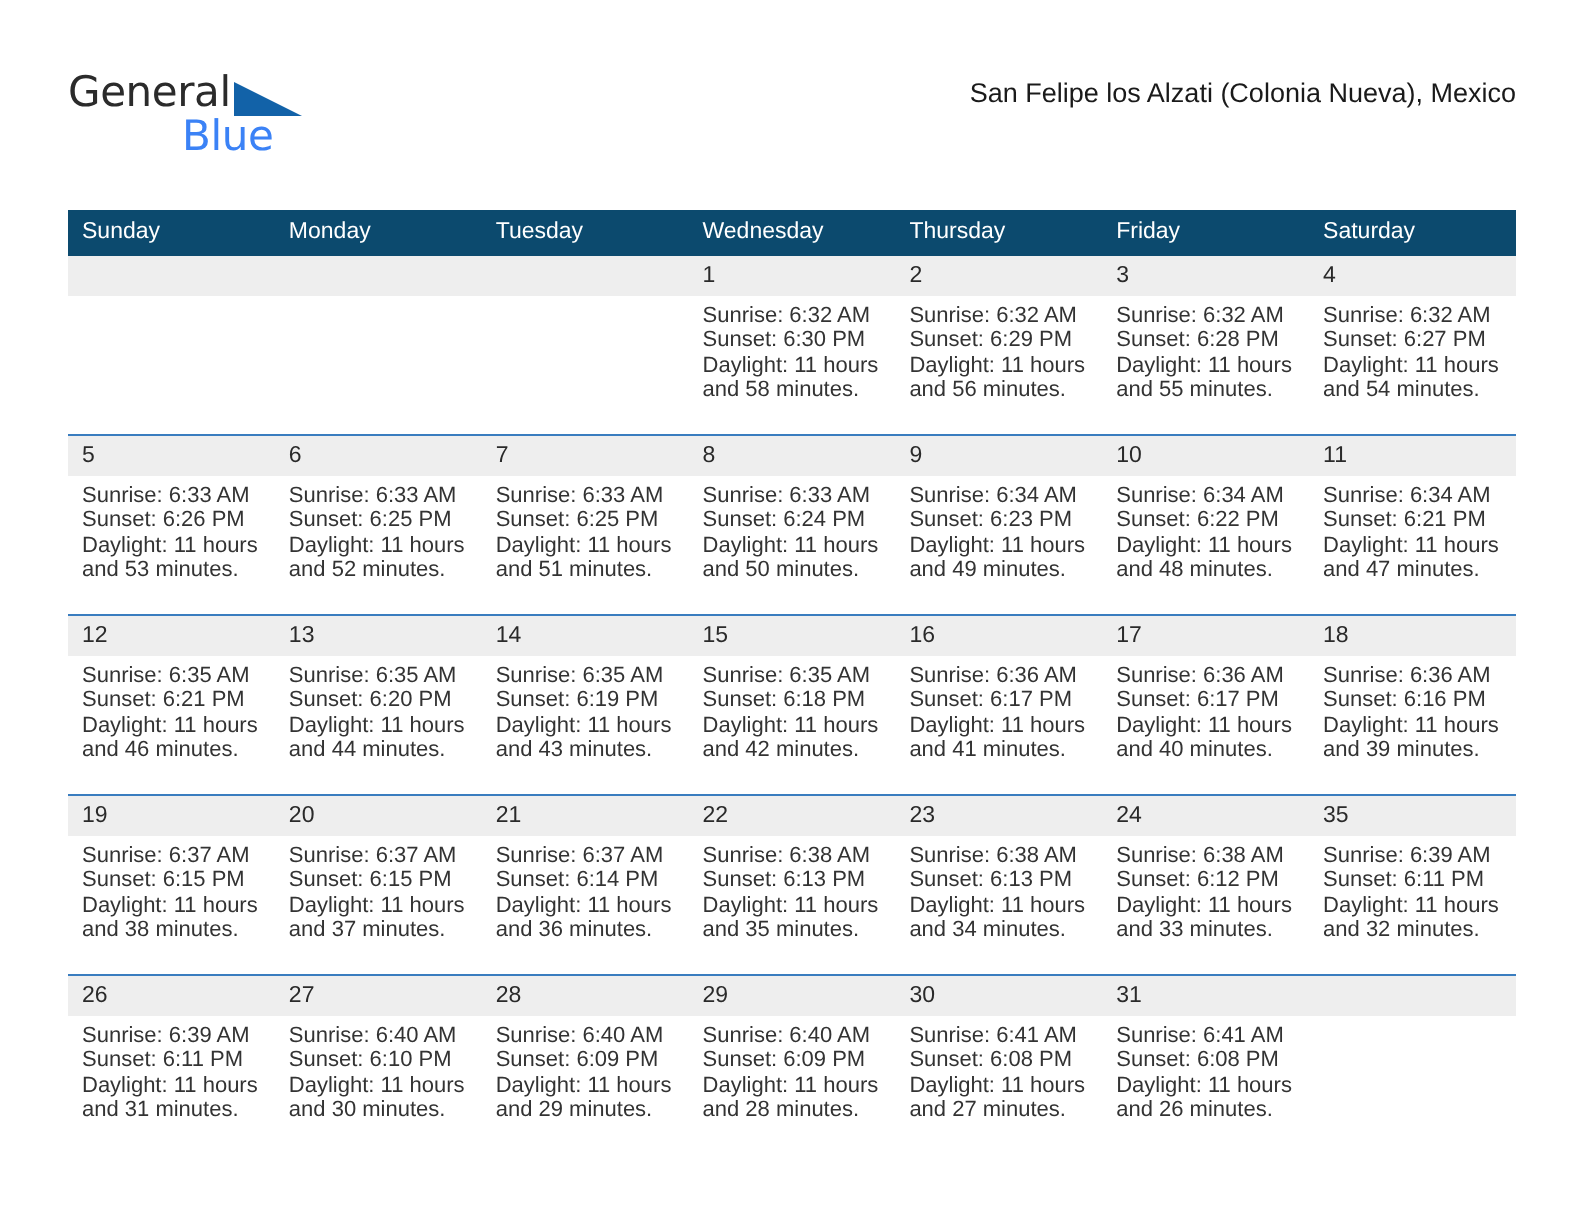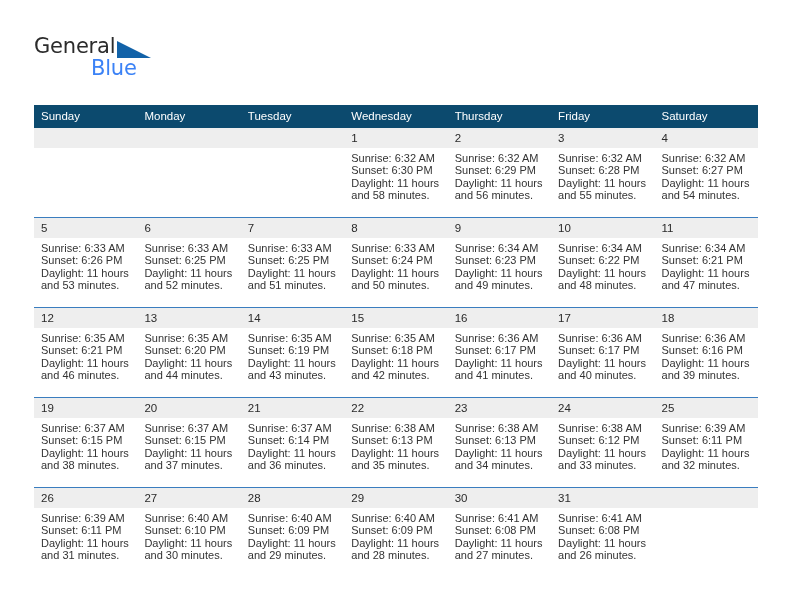--- a/index.html
+++ b/index.html
@@ -146,20 +146,21 @@
 
 <div class="page">
 
   <div class="header">
     <div class="logo">
       <span class="logo-general">General</span>
       <span class="logo-triangle"></span>
       <span class="logo-blue">Blue</span>
     </div>
     <div class="title-block">
+      <div class="cal-subtitle">San Felipe los Alzati (Colonia Nueva), Mexico</div>
     </div>
   </div>
 
   <table class="calendar">
     <thead>
       <tr>
         <th>Sunday</th>
         <th>Monday</th>
         <th>Tuesday</th>
         <th>Wednesday</th>
@@ -450,21 +451,21 @@
               <div class="info">
                 <div>Sunrise: 6:38 AM</div>
                 <div>Sunset: 6:12 PM</div>
                 <div>Daylight: 11 hours</div>
                 <div>and 33 minutes.</div>
               </div>
             </div>
           </td>
           <td>
             <div class="cell-inner">
-              <div class="daynum">25</div>
+              <div class="daynum">35</div>
               <div class="info">
                 <div>Sunrise: 6:39 AM</div>
                 <div>Sunset: 6:11 PM</div>
                 <div>Daylight: 11 hours</div>
                 <div>and 32 minutes.</div>
               </div>
             </div>
           </td>
         </tr>
         <tr>

